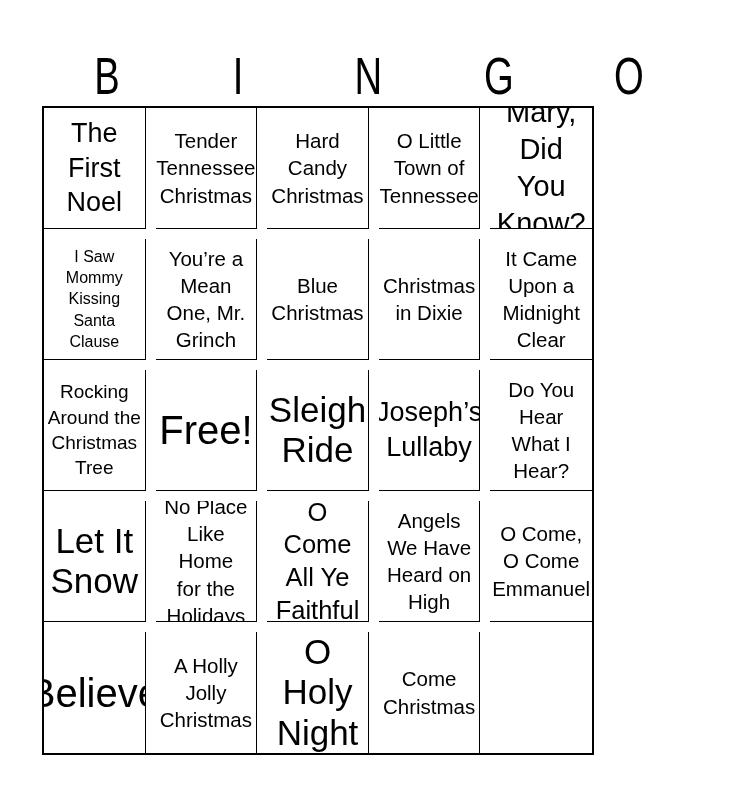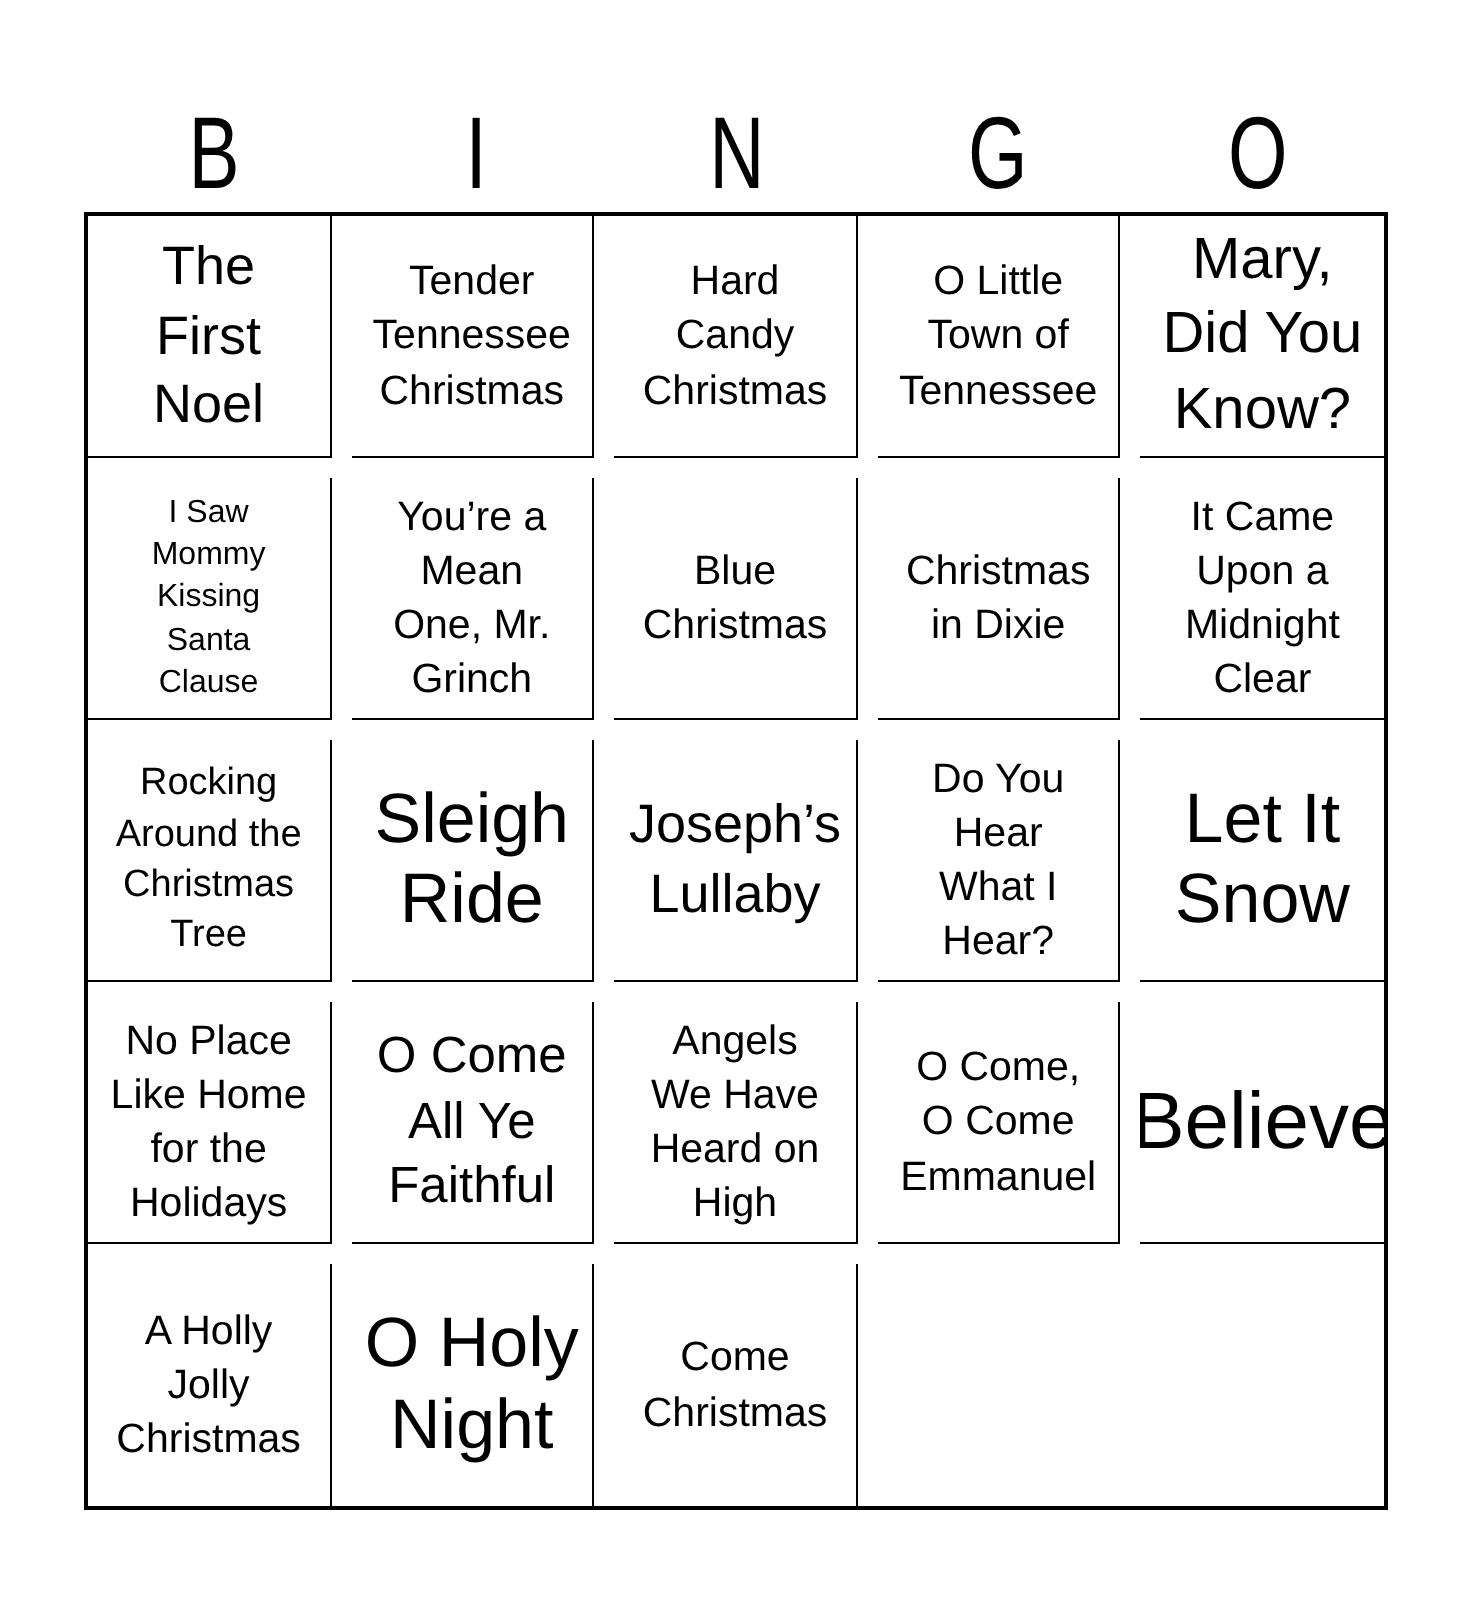--- a/index.html
+++ b/index.html
@@ -12,21 +12,21 @@
   .bingo-header{
     position:absolute;left:42px;top:0;width:652px;height:106px;
     display:grid;grid-template-columns:repeat(5,1fr);
     align-items:end;justify-items:center;
     box-sizing:border-box;padding-bottom:4px;
     font-size:51px;font-weight:400;line-height:1;
   }
   .bingo-letter{display:inline-block;transform:scaleX(0.75);transform-origin:center bottom;}
   
   .bingo-grid{
-    position:absolute;left:42px;top:106px;width:652px;height:649px;
+    position:absolute;left:42px;top:106px;width:552px;height:649px;
     box-sizing:border-box;border:2px solid #000000;
     display:grid;grid-template-columns:repeat(5,1fr);grid-template-rows:repeat(5,1fr);
     background:#ffffff;
     gap:10px;
   }
   .cell{
     display:flex;align-items:center;justify-content:center;
     text-align:center;white-space:pre-line;
     border-right:1.5px solid #000000;border-bottom:1.5px solid #000000;
     box-sizing:border-box;padding:3px;line-height:1.3;overflow:hidden;
@@ -90,20 +90,21 @@
 in Dixie</div>
 
     <div class="cell fs20">It Came
 Upon a
 Midnight
 Clear</div>
     <div class="cell fs19">Rocking
 Around the
 Christmas
 Tree</div>
+    <div class="cell fs40">Free!</div>
     <div class="cell fs35">Sleigh
 Ride</div>
     <div class="cell fs27">Joseph’s
 Lullaby</div>
 
     <div class="cell fs20">Do You
 Hear
 What I
 Hear?</div>
     <div class="cell fs35">Let It

